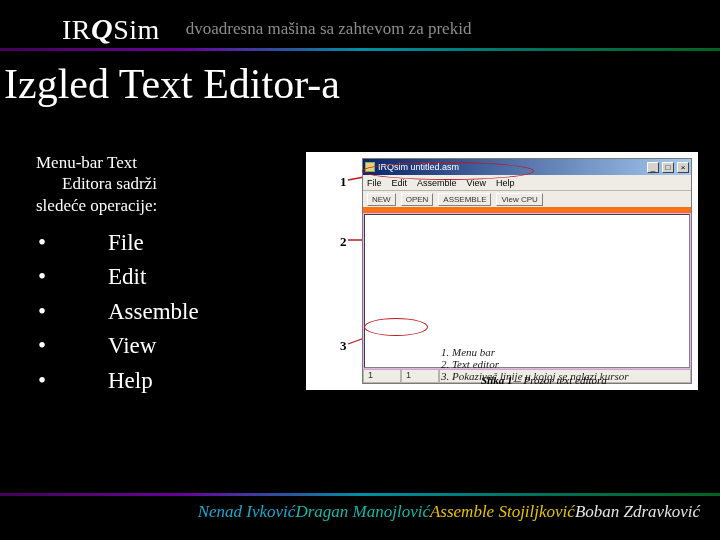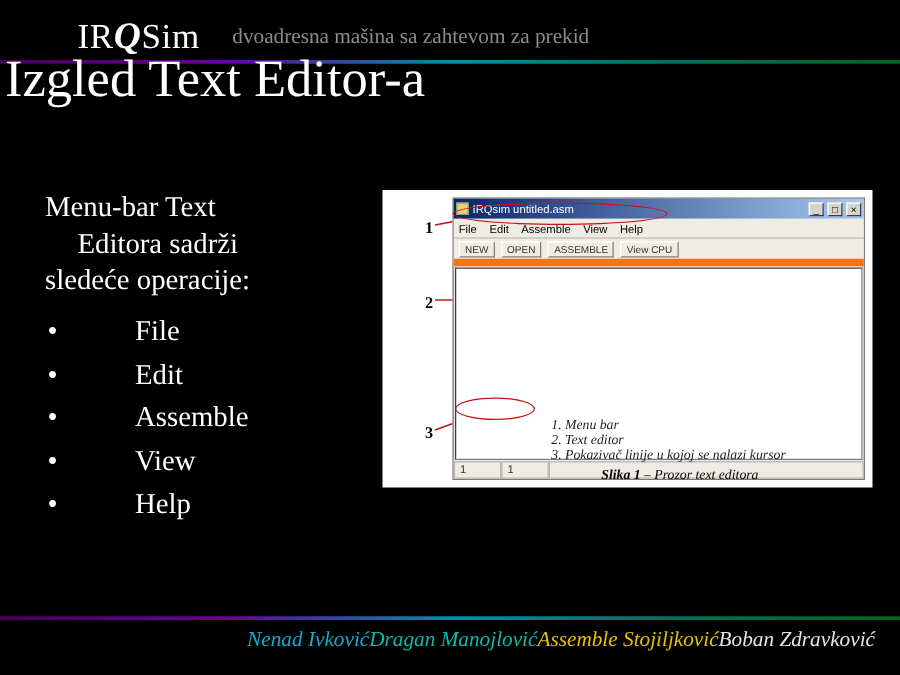--- a/index.html
+++ b/index.html
@@ -34,39 +34,39 @@
   .divider {
     position: absolute;
     top: 48px;
     left: 0;
     right: 0;
     height: 3px;
     background: linear-gradient(90deg, #450059, #6a0099, #008ea5, #00705b, #006420);
   }
   .title {
     position: absolute;
-    top: 40px;
+    top: 60px;
     left: 4px;
     font-size: 42px;
     color: #fff;
   }
   .content {
     position: absolute;
     top: 152px;
     left: 36px;
     right: 22px;
     bottom: 60px;
     display: flex;
     gap: 10px;
   }
   .left {
     width: 260px;
   }
   .para {
-    font-size: 23px;
+    font-size: 17px;
     line-height: 1.25;
     color: #fff;
   }
   .para .indent { display: inline-block; width: 26px; }
   .bullets {
     list-style: none;
     margin-top: 10px;
   }
   .bullets li {
     font-size: 23px;
@@ -88,21 +88,21 @@
     position: relative;
     height: 238px;
     padding: 6px;
   }
   .shot-inner {
     position: absolute;
     top: 6px; left: 56px; right: 6px; bottom: 6px;
   }
   .win {
     border: 1px solid #7a7a7a;
-    background: #e5e5e5;
+    background: #f0abfc;
     height: 100%;
     display: flex;
     flex-direction: column;
   }
   .win-title {
     height: 16px;
     background: linear-gradient(90deg, #0a246a, #a6caf0);
     color: #fff;
     font-family: Tahoma, sans-serif;
     font-size: 9px;
@@ -164,21 +164,21 @@
   .status .cell { border: 1px solid #b8b4aa; padding: 0 4px; }
   .status .cell.small { width: 38px; }
   .caption {
     font-family: "Times New Roman", serif;
     font-size: 11px;
     font-style: italic;
     color: #1a1a1a;
   }
   .cap-list {
     position: absolute;
-    bottom: 20px;
+    bottom: 8px;
     left: 135px;
   }
   .cap-title {
     position: absolute;
     bottom: 4px;
     left: 175px;
     font-style: italic;
     font-family: Liberation Serif, serif;
     font-size: 11px;
   }

